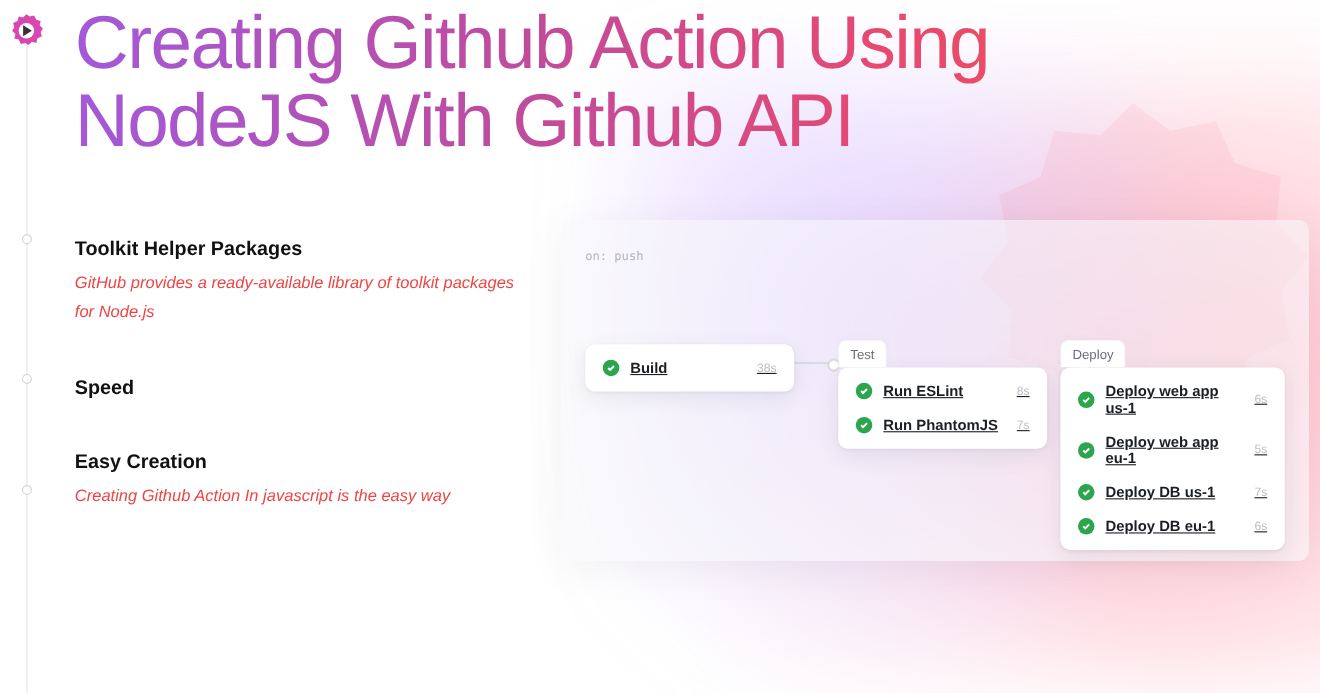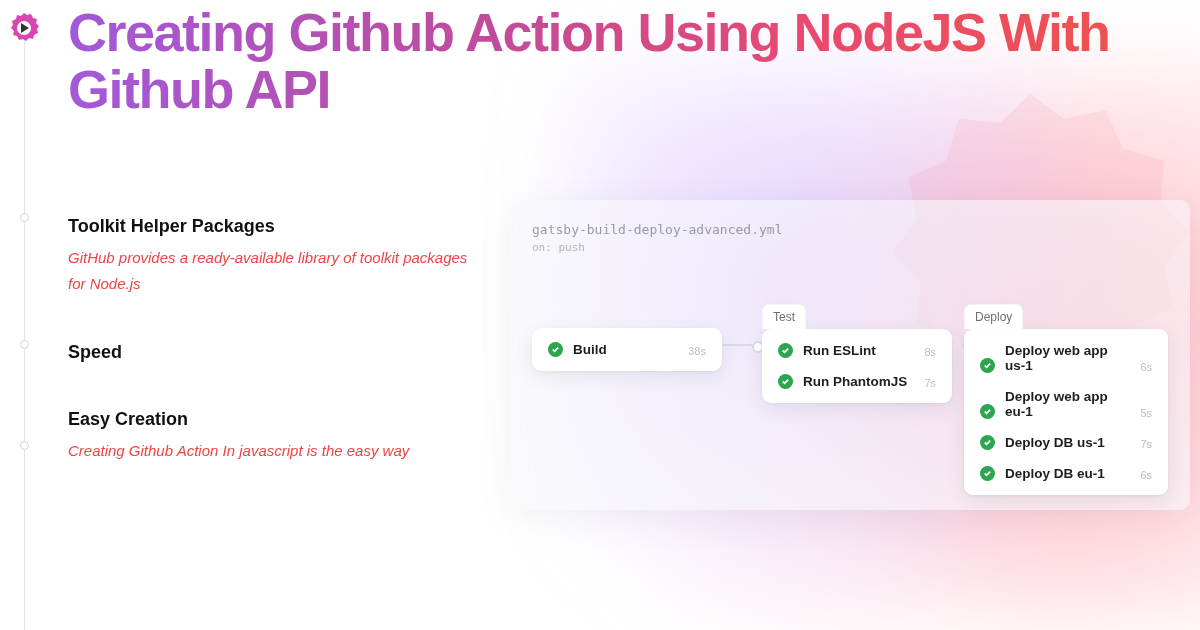--- a/index.html
+++ b/index.html
@@ -23,21 +23,21 @@
 }
 .timeline-dot {
   position: absolute; left: 20px; width: 9px; height: 9px; border-radius: 50%;
   background: #fff; border: 1px solid #d0d4d9;
 }
 .gear-icon {
   position: absolute; left: 6px; top: 10px; width: 36px; height: 36px;
 }
 .title {
   position: absolute; left: 68px; top: 4px; width: 1060px;
-  font-size: 54px; font-weight: 700; line-height: 1.05; letter-spacing: -1.5px;
+  font-size: 68px; font-weight: 400; line-height: 1.05; letter-spacing: -1.5px;
   background: linear-gradient(90deg, #a259d9 0%, #c14b9b 40%, #e8496f 70%, #f0524e 100%);
   -webkit-background-clip: text; background-clip: text; color: transparent;
 }
 .features { position: absolute; left: 68px; top: 200px; width: 400px; }
 .feature { margin-bottom: 46px; }
 .feature h3 { font-size: 18px; font-weight: 700; color: #111; margin-bottom: 8px; margin-top: 16px; }
 .feature p { font-size: 15px; font-style: italic; color: #ef4444; line-height: 1.7; }
 .workflow {
   position: absolute; left: 510px; top: 200px; width: 680px; height: 310px;
   background: rgba(246,247,250,0.6); border-radius: 10px; padding: 22px;
@@ -52,29 +52,30 @@
   border-radius: 50%; background: #fff; border: 2px solid #d8dce2;
 }
 .conn1 { left: 190px; width: 40px; }
 .conn2 { left: 430px; width: 28px; }
 .stage-group { position: absolute; }
 .stage-label {
   font-size: 12px; color: #6a6f7a; background: #fff; padding: 5px 10px;
   border-radius: 7px 7px 0 0; display: inline-block;
   border: 1px solid rgba(0,0,0,0.04); border-bottom: none;
   box-shadow: 0 -2px 8px rgba(0,0,0,0.02);
+  margin-top: 20px;
 }
 .card {
   background: #fff; border-radius: 9px; padding: 6px;
   box-shadow: 0 6px 20px rgba(30,35,60,0.08), 0 1px 3px rgba(30,35,60,0.06);
   min-width: 190px;
 }
 .step {
-  display: flex; align-items: flex-end; padding: 8px 10px; gap: 10px;
-  font-size: 13.5px; font-weight: 600; color: #1b1f24;
+  display: flex; align-items: center; padding: 8px 10px; gap: 10px;
+  font-size: 13.5px; font-weight: 600; color: #1b1f24; text-decoration: underline;
 }
 .check {
   width: 15px; height: 15px; border-radius: 50%; background: #2da44e;
   display: flex; align-items: center; justify-content: center; flex-shrink: 0;
 }
 .check svg { width: 9px; height: 9px; }
 .dur { margin-left: auto; font-size: 11px; color: #b8bdc6; font-weight: 500; }
 .g-build { left: 0; top: 34px; }
 .g-test  { left: 230px; top: 10px; }
 .g-deploy{ left: 432px; top: 10px; }
@@ -108,21 +109,20 @@
   <div class="feature">
     <h3>Speed</h3>
   </div>
   <div class="feature">
     <h3>Easy Creation</h3>
     <p>Creating Github Action In javascript is the easy way</p>
   </div>
 </div>
 
 <div class="workflow">
-  <div class="wf-file">gatsby-build-deploy-advanced.yml</div>
   <div class="wf-on">on: push</div>
 
   <div class="stages">
     <div class="conn conn1"></div>
     <div class="conn conn2"></div>
 
     <div class="stage-group g-build">
       <div class="card">
         <div class="step">
           <span class="check">

